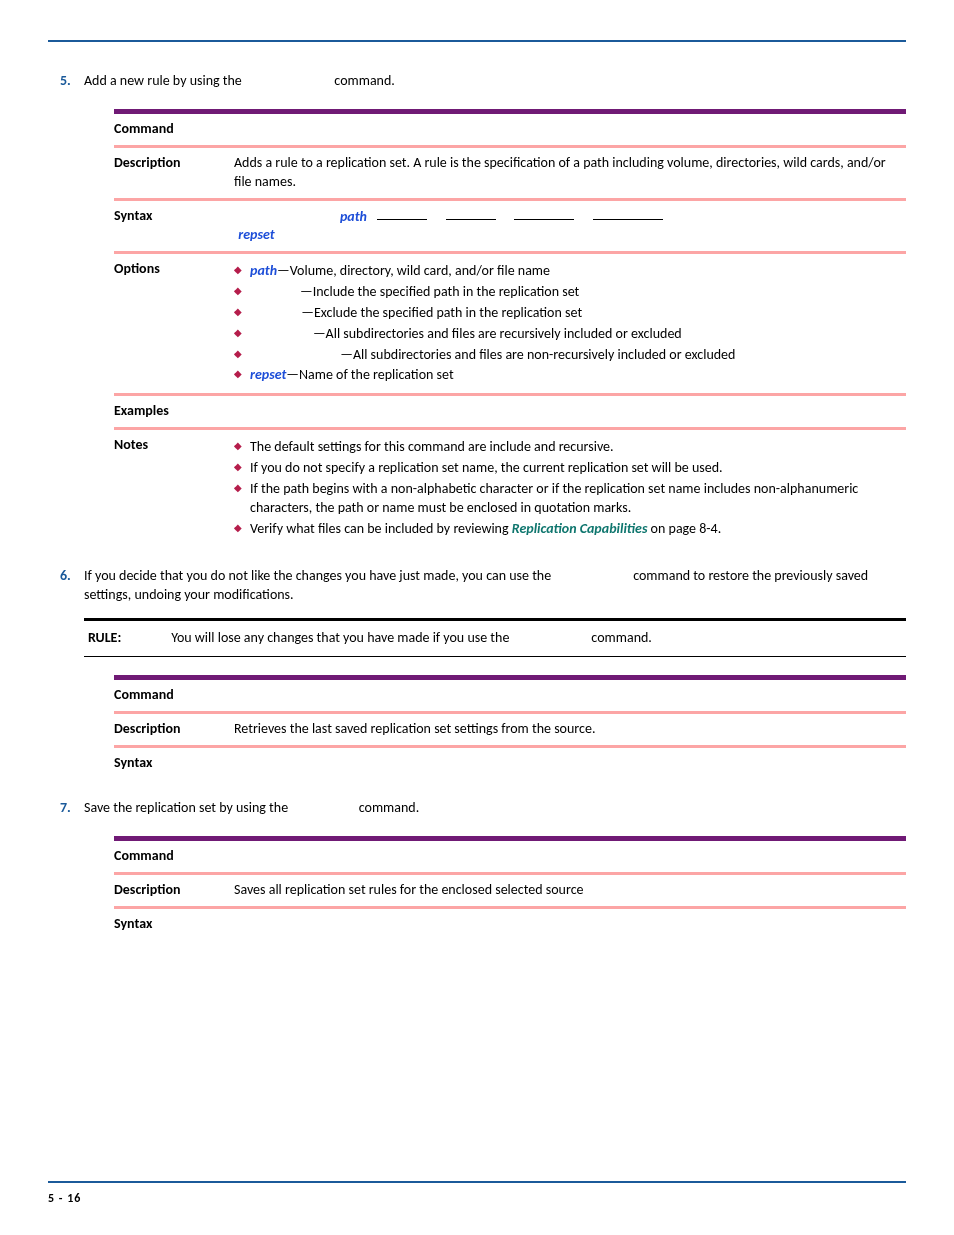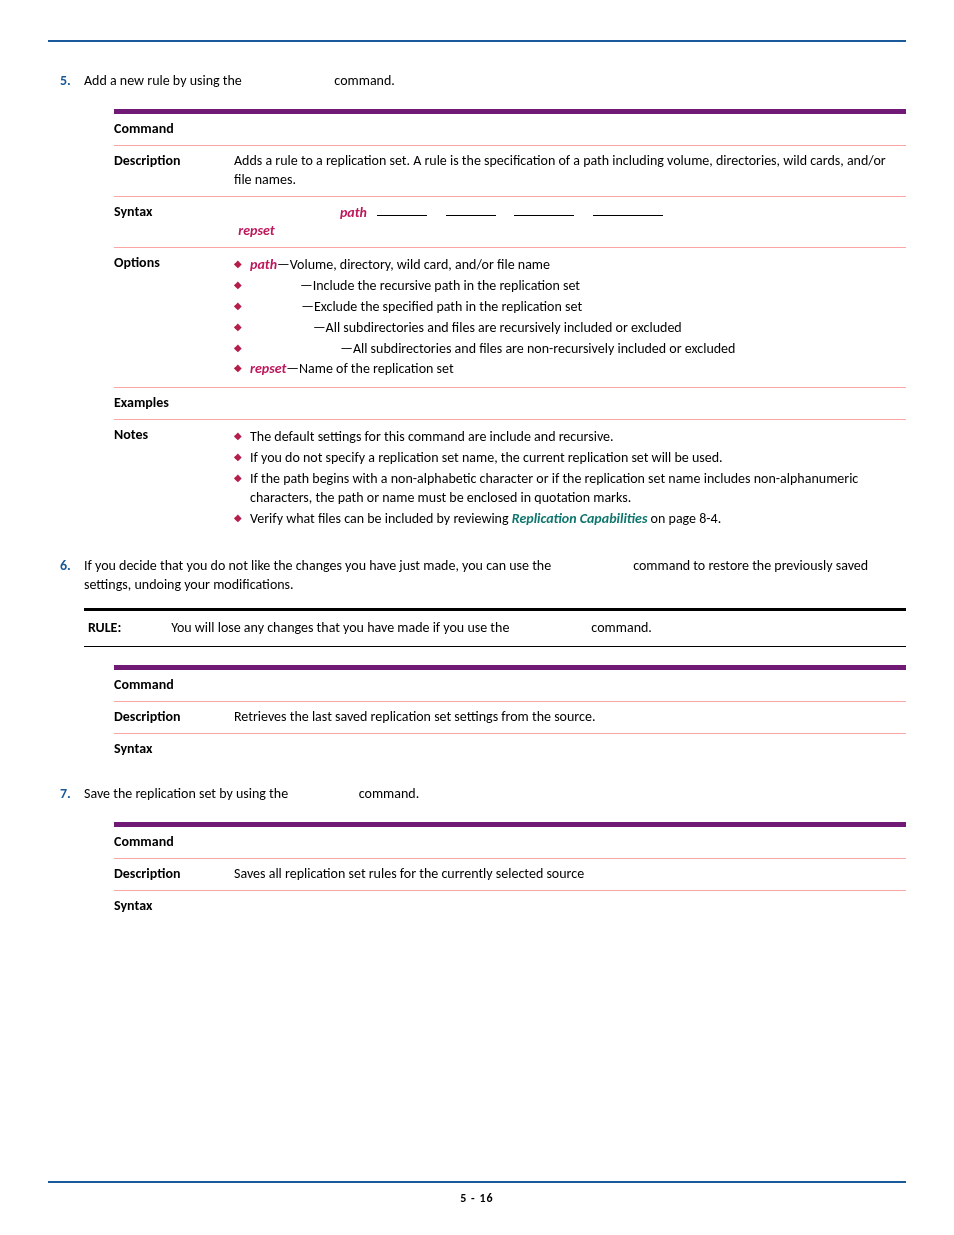--- a/index.html
+++ b/index.html
@@ -52,22 +52,22 @@
   table.cmdbox td {
     vertical-align: top;
     padding: 6px 10px 6px 0;
     line-height: 1.35;
   }
   table.cmdbox td.label {
     width: 110px;
     font-weight: bold;
   }
   .thick-top { border-top: 5px solid #701a75; }
-  .thin-top  { border-top: 1px solid #fca5a5; }
-  .param { color: #be185d; font-style: italic; font-weight: bold; }
+  .thin-top  { border-top: 3px solid #fca5a5; }
+  .param { color: #1d4ed8; font-style: italic; font-weight: bold; }
   .link  { color: #0f766e; font-style: italic; font-weight: bold; }
   ul.opts {
     margin: 0;
     padding: 0;
     list-style: none;
   }
   ul.opts > li {
     position: relative;
     padding-left: 16px;
     margin: 2px 0;
@@ -96,21 +96,20 @@
     border-bottom: 1px solid #000;
     padding: 8px 4px;
     margin: 14px 0 8px 0;
   }
   .notebox .nlabel { font-weight: bold; display: inline-block; width: 80px; }
   .footer {
     position: absolute;
     left: 48px; right: 48px; bottom: 30px;
   }
   .page-num {
-    text-align: center;
     font-weight: bold;
     font-size: 12px;
     margin-top: 8px;
     letter-spacing: 1px;
   }
 </style>
 </head>
 <body>
 
 <hr class="top-rule">
@@ -143,21 +142,21 @@
               <br>
               <span class="white-text">[</span><span class="param">repset</span><span class="white-text">]</span>
             </span>
           </td>
           </tr>
       <tr class="thin-top">
             <td class="label">Options</td>
           <td>
             <ul class="opts">
               <li><span class="param">path</span><span>—Volume, directory, wild card, and/or file name</span></li>
-              <li><span class="cmd-word">INCLUDE</span><span>—Include the recursive path in the replication set</span></li>
+              <li><span class="cmd-word">INCLUDE</span><span>—Include the specified path in the replication set</span></li>
               <li><span class="cmd-word">EXCLUDE</span><span>—Exclude the specified path in the replication set</span></li>
               <li><span class="cmd-word">RECURSIVE</span><span>—All subdirectories and files are recursively included or excluded</span></li>
               <li><span class="cmd-word">NONRECURSIVE</span><span>—All subdirectories and files are non-recursively included or excluded</span></li>
               <li><span class="param">repset</span><span>—Name of the replication set</span></li>
             </ul>
           </td>
           </tr>
       <tr class="thin-top">
             <td class="label">Examples</td>
           <td><span class="cmd-word">repset rule add "e:\data"</span></td>
@@ -211,21 +210,21 @@
 
     
     <table class="cmdbox">
       <tbody>
           <tr class="thick-top">
             <td class="label">Command</td>
           <td><span class="cmd-word">REPSET SAVE</span></td>
           </tr>
       <tr class="thin-top">
             <td class="label">Description</td>
-          <td>Saves all replication set rules for the currently selected source</td>
+          <td>Saves all replication set rules for the enclosed selected source</td>
           </tr>
       <tr class="thin-top">
             <td class="label">Syntax</td>
           <td><span class="cmd-word">REPSET SAVE</span></td>
           </tr>
     </tbody>
       </table>
   </li>
 
 </ol>

